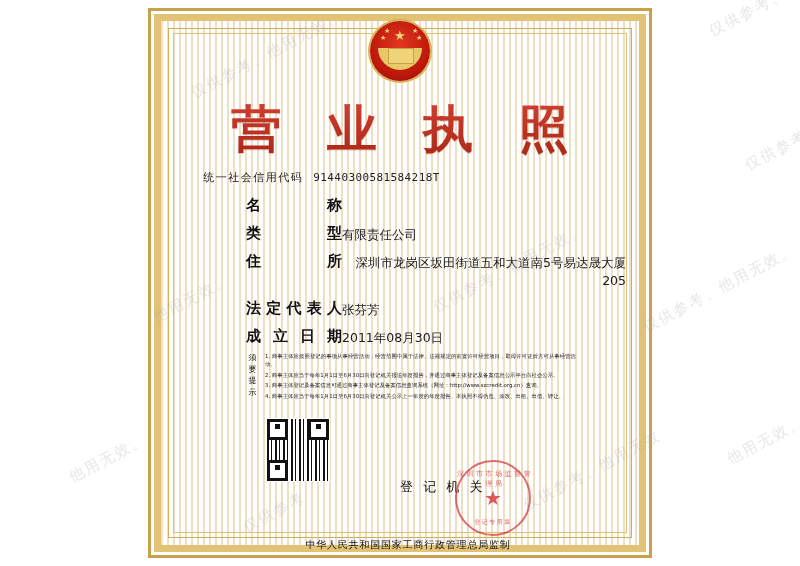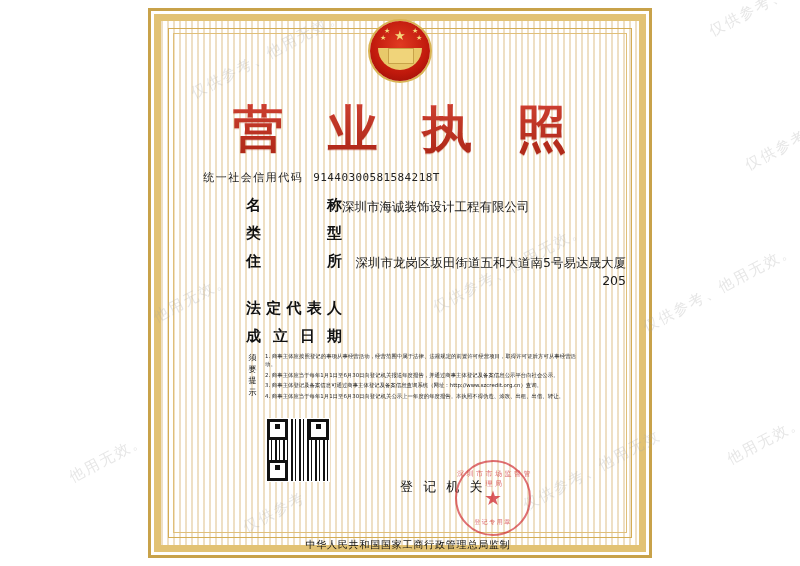--- a/index.html
+++ b/index.html
@@ -110,21 +110,21 @@
   .emblem .s3 { left: 45px; top: 10px; }
   .emblem .s4 { left: 49px; top: 17px; }
 
   
   .title {
     position: absolute;
     left: 0;
     top: 96px;
     width: 800px;
     text-align: center;
-    font-family: Liberation Serif, serif;
+    font-family: Liberation Sans, sans-serif;
     font-size: 50px;
     font-weight: bold;
     letter-spacing: 16px;
     text-indent: 16px;
     color: #c0392b;
     background: linear-gradient(180deg, #d9453a 0%, #a71d10 100%);
     -webkit-background-clip: text;
     background-clip: text;
     -webkit-text-fill-color: transparent;
     text-shadow: 0 1px 0 rgba(180,60,30,.25);
@@ -343,55 +343,57 @@
     <span class="code">91440300581584218T</span>
   </div>
 
   <div class="fields">
 
     <div class="field">
       <div class="fl">
         <span>名</span>
         <span>称</span>
       </div>
-      <div class="fv">深圳市海诚装饰设计工程有限公司</div>
     </div>
 
     <div class="field">
       <div class="fl">
         <span>类</span>
         <span>型</span>
       </div>
+      <div class="fv">有限责任公司</div>
     </div>
 
     <div class="field addr">
       <div class="fl">
         <span>住</span>
         <span>所</span>
       </div>
       <div class="fv">深圳市龙岗区坂田街道五和大道南5号易达晟大厦205</div>
     </div>
 
     <div class="field">
       <div class="fl">
         <span>法</span>
         <span>定</span>
         <span>代</span>
         <span>表</span>
         <span>人</span>
       </div>
+      <div class="fv">张芬芳</div>
     </div>
 
     <div class="field">
       <div class="fl">
         <span>成</span>
         <span>立</span>
         <span>日</span>
         <span>期</span>
       </div>
+      <div class="fv">2011年08月30日</div>
     </div>
 
   </div>
 
   <div class="notice">
     <div class="notice-label">
       <div>须</div>
       <div>要</div>
       <div>提</div>
       <div>示</div>

